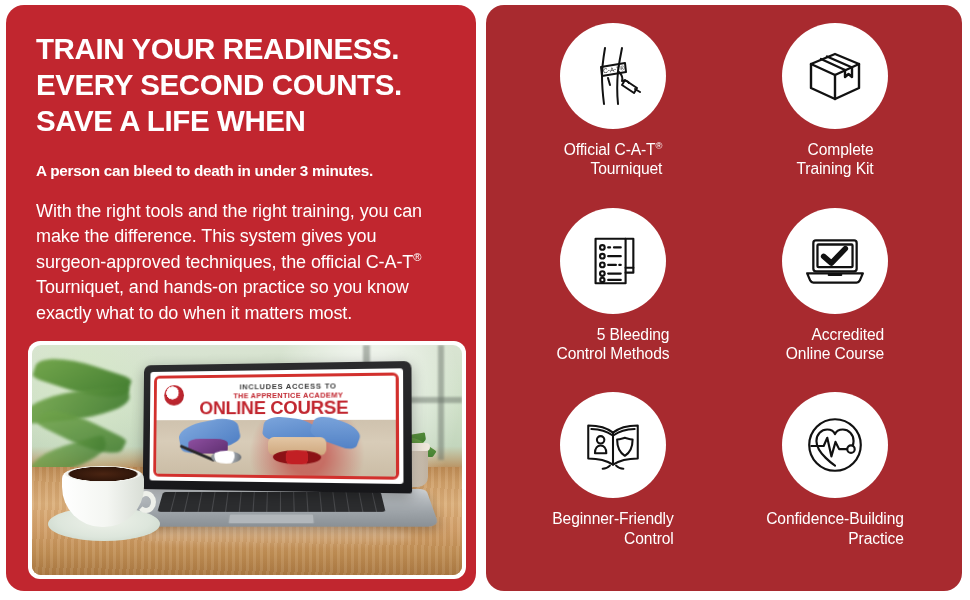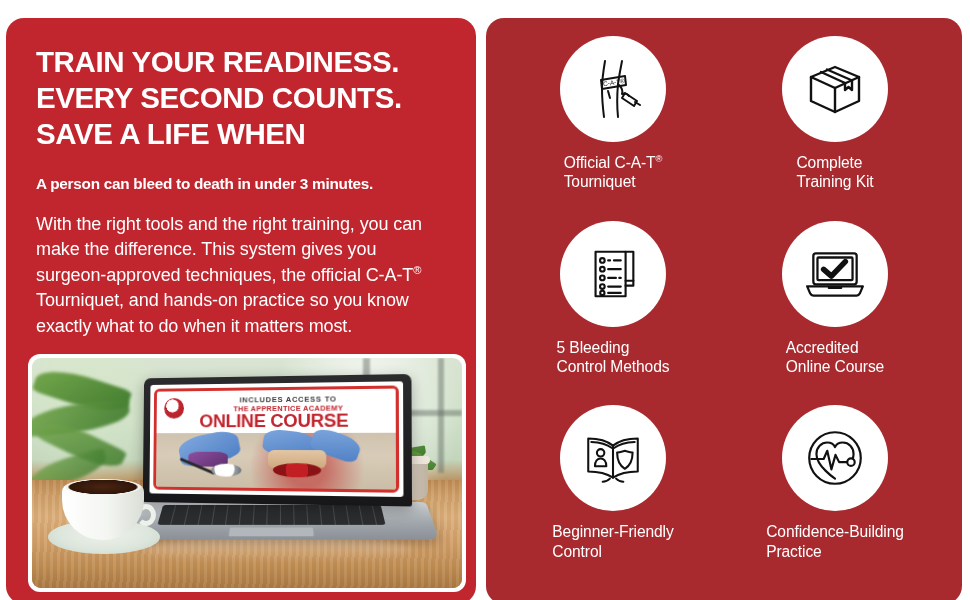--- a/index.html
+++ b/index.html
@@ -12,21 +12,21 @@
     font-family: "Liberation Sans", sans-serif;
   }
 
   .banner {
     position: relative;
     width: 848px;
     height: 600px;
     background: #ffffff;
     display: flex;
     gap: 10px;
-    padding: 18px 8px 8px 6px;
+    padding: 5px 8px 8px 6px;
   }
 
   
   .left-panel {
     position: relative;
     width: 470px;
     height: 586px;
     background: #c1262f;
     border-radius: 18px;
     padding: 26px 28px 0 30px;
@@ -284,21 +284,21 @@
     border-radius: 50%;
     display: flex; align-items: center; justify-content: center;
     flex: 0 0 auto;
   }
   .circle svg { display: block; }
   .feature-label {
     margin-top: 11px;
     color: #ffffff;
     font-size: 15.6px;
     line-height: 1.25;
-    text-align: left;
+    text-align: right;
     letter-spacing: -0.1px;
     white-space: pre-line;
   }
   .feature-label sup { font-size: 0.6em; vertical-align: super; }
 </style>
 </head>
 <body>
 
 <div class="banner">
 

